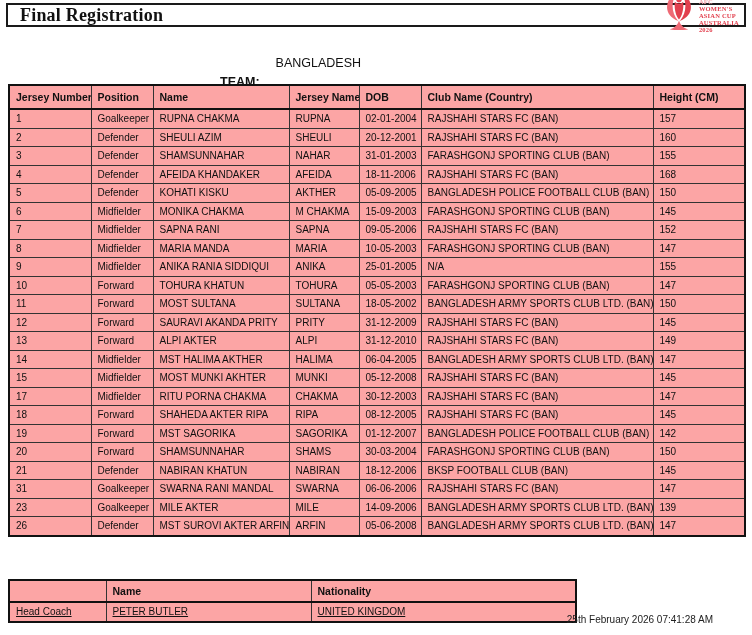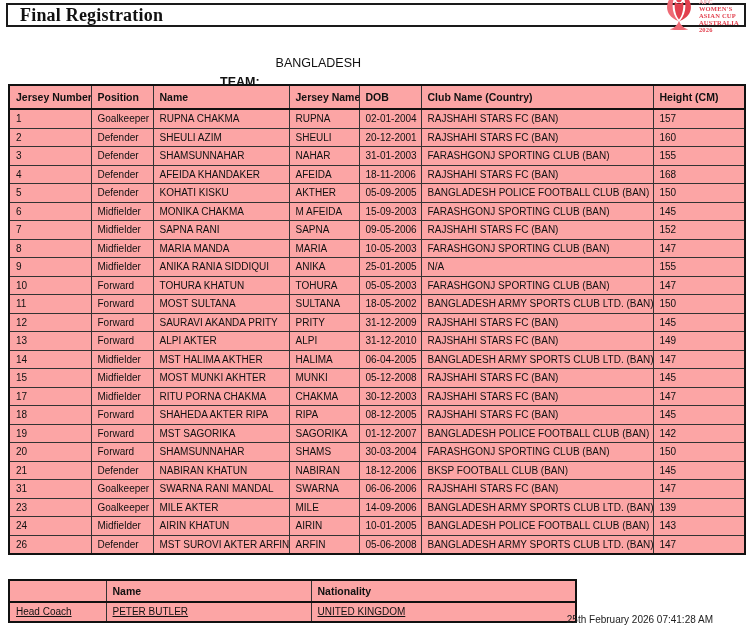--- a/index.html
+++ b/index.html
@@ -133,21 +133,21 @@
         <td>KOHATI KISKU</td>
         <td>AKTHER</td>
         <td>05-09-2005</td>
         <td>BANGLADESH POLICE FOOTBALL CLUB (BAN)</td>
         <td>150</td>
       </tr>
       <tr>
         <td>6</td>
         <td>Midfielder</td>
         <td>MONIKA CHAKMA</td>
-        <td>M AFEIDA</td>
+        <td>M CHAKMA</td>
         <td>15-09-2003</td>
         <td>FARASHGONJ SPORTING CLUB (BAN)</td>
         <td>145</td>
       </tr>
       <tr>
         <td>7</td>
         <td>Midfielder</td>
         <td>SAPNA RANI</td>
         <td>SAPNA</td>
         <td>09-05-2006</td>
@@ -281,29 +281,20 @@
         <td>147</td>
       </tr>
       <tr>
         <td>23</td>
         <td>Goalkeeper</td>
         <td>MILE AKTER</td>
         <td>MILE</td>
         <td>14-09-2006</td>
         <td>BANGLADESH ARMY SPORTS CLUB LTD. (BAN)</td>
         <td>139</td>
-      </tr>
-      <tr>
-        <td>24</td>
-        <td>Midfielder</td>
-        <td>AIRIN KHATUN</td>
-        <td>AIRIN</td>
-        <td>10-01-2005</td>
-        <td>BANGLADESH POLICE FOOTBALL CLUB (BAN)</td>
-        <td>143</td>
       </tr>
       <tr>
         <td>26</td>
         <td>Defender</td>
         <td>MST SUROVI AKTER ARFIN</td>
         <td>ARFIN</td>
         <td>05-06-2008</td>
         <td>BANGLADESH ARMY SPORTS CLUB LTD. (BAN)</td>
         <td>147</td>
       </tr>

